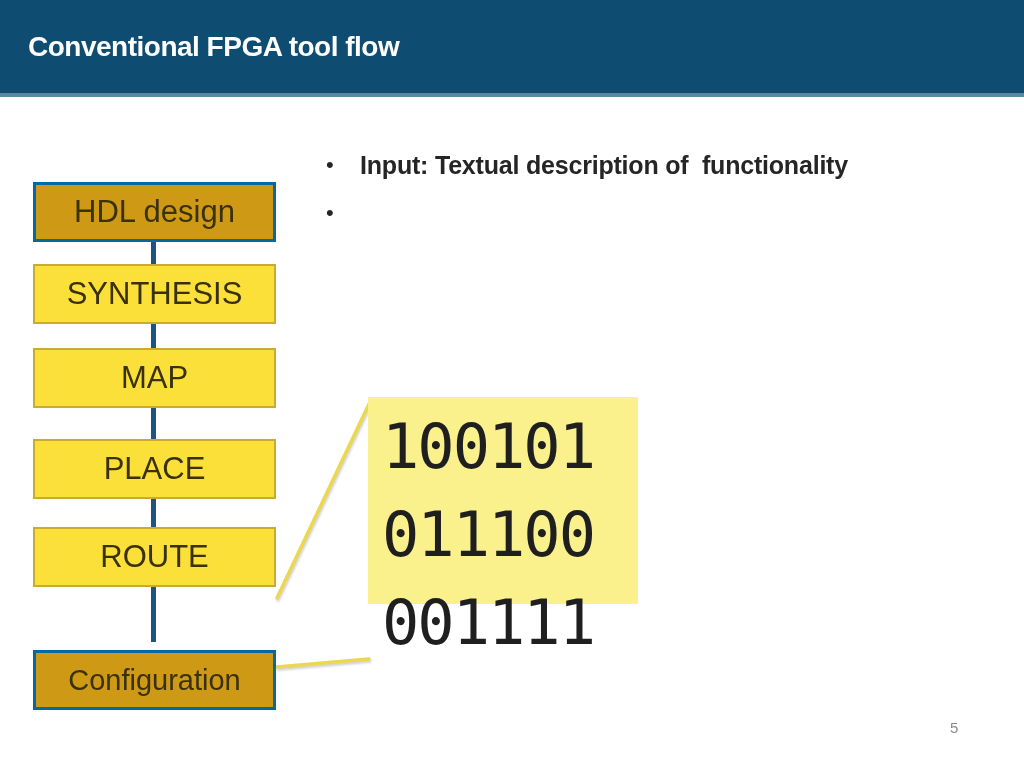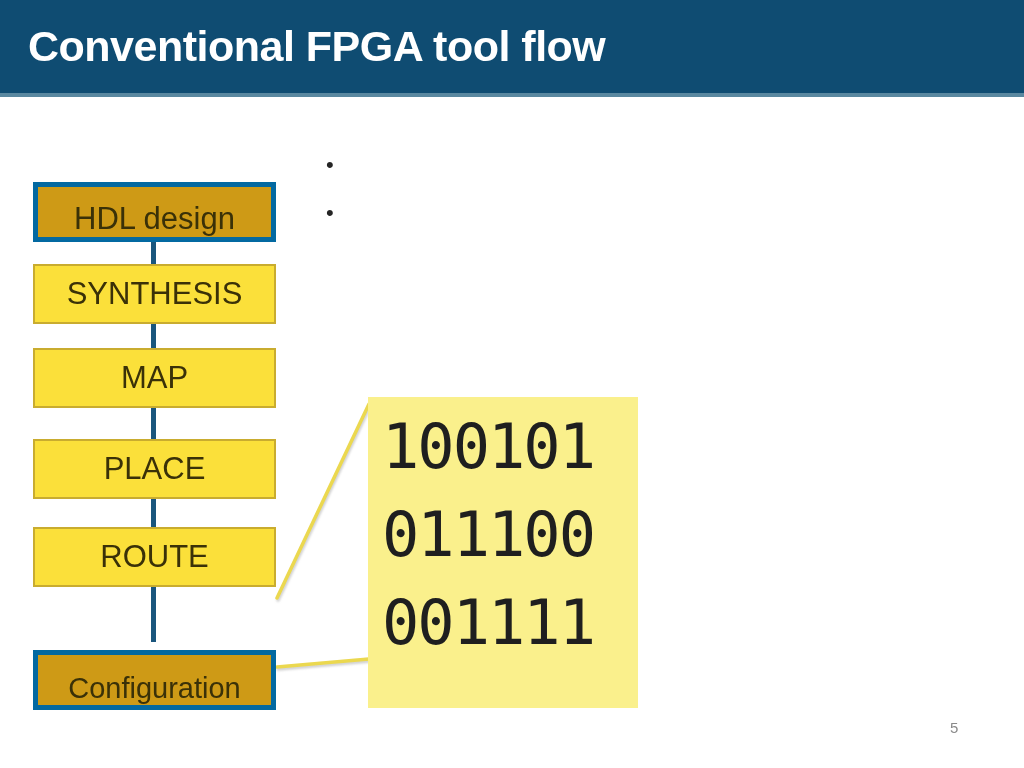--- a/index.html
+++ b/index.html
@@ -12,21 +12,21 @@
   .slide { position: absolute; inset: 0; background: #ffffff; }
 
   
   .title-bar {
     position: absolute; left: 0; top: 0; width: 1024px; height: 97px;
     background: #0F4C72;
     border-bottom: 4px solid #5A88A0;
     display: flex; align-items: center;
   }
   .slide-title {
-    color: #ffffff; font-size: 43px; font-weight: 700;
+    color: #ffffff; font-size: 28px; font-weight: 700;
     padding-left: 28px; letter-spacing: -0.5px;
   }
 
   
   .bullets {
     position: absolute; left: 320px; top: 148px; width: 660px;
     display: flex; flex-direction: column; gap: 14px;
   }
   .bullet-row { display: flex; align-items: flex-start; }
   .bullet-dot {
@@ -43,21 +43,21 @@
     position: absolute; left: 151px; top: 210px; width: 5px; height: 432px;
     background: #1A567D; z-index: 1;
   }
   .flow-box {
     position: absolute; left: 33px; width: 243px; height: 60px;
     display: flex; align-items: center; justify-content: center;
     z-index: 2;
     font-size: 31px; color: #3A3108;
   }
   .flow-box.gold {
-    background: #CE9A16; border: 5px solid #0369a1; align-items: flex-end;
+    background: #CE9A16; border: 3px solid #0369a1;
   }
   .flow-box.yellow {
     background: #FBE03A; border: 2px solid #C9AC2F;
   }
   .fb-0 { top: 182px; }
   .fb-1 { top: 264px; }
   .fb-2 { top: 348px; }
   .fb-3 { top: 439px; }
   .fb-4 { top: 527px; }
   .fb-5 { top: 610px; font-size: 29px; margin-top: 40px; }
@@ -67,21 +67,21 @@
     position: absolute; left: 265px; top: 390px; width: 115px; height: 290px;
     z-index: 1; overflow: visible;
   }
   .callout-svg line {
     stroke: #EBD84F; stroke-width: 3.5; stroke-linecap: round;
     filter: drop-shadow(1px 2px 1px rgba(120,120,120,0.35));
   }
 
   
   .binary-box {
-    position: absolute; left: 368px; top: 397px; width: 270px; height: 311px;
+    position: absolute; left: 368px; top: 397px; width: 270px; height: 207px;
     background: #FAF08C; z-index: 3;
     padding: 6px 0 0 14px;
   }
   .binary-line {
     font-family: "DejaVu Sans Mono", monospace;
     font-size: 62px; line-height: 88px; color: #1F1F1F;
     letter-spacing: -2px;
   }
 
   
@@ -95,20 +95,21 @@
 
 <div class="slide">
 
   <header class="title-bar">
     <h1 class="slide-title">Conventional FPGA tool flow</h1>
   </header>
 
   <div class="bullets">
     <div class="bullet-row">
       <span class="bullet-dot">•</span>
+      <span class="bullet-text">Input: Textual description of  functionality</span>
     </div>
     <div class="bullet-row">
       <span class="bullet-dot">•</span>
     </div>
   </div>
 
   <div class="flow-connector"></div>
 
   <div class="flow-box gold fb-0">
     <span>HDL design</span>

